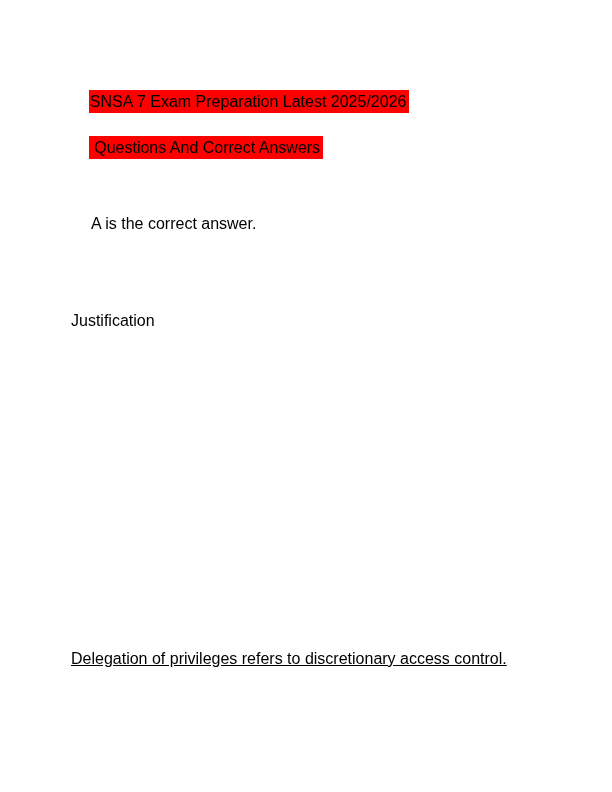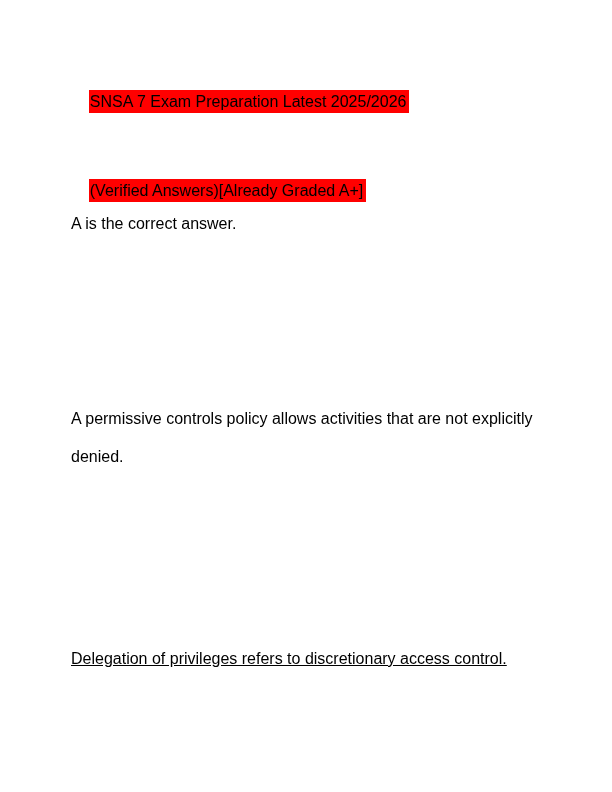--- a/index.html
+++ b/index.html
@@ -30,44 +30,44 @@
     padding: 0 3px 0 1px;
     white-space: pre;
   }
   .body-para {
     position: absolute;
     left: 71px;
     width: 470px;
     line-height: 38px;
     color: #000000;
   }
-  .p-answer        { top: 205px; }
+  .p-answer        { top: 205px; margin-left: 20px; }
   .p-justification { top: 302px; }
   .p-permissive    { top: 400px; }
   .p-config        { top: 538px; }
   .p-delegation    { top: 640px; text-decoration: underline; }
   .t-line1 { top: 72px; }
   .t-line2 { top: 118px; }
   .t-line3 { top: 161px; }
 </style>
 </head>
 <body>
 
 <div class="page">
 
   <div class="title-line t-line1">
     <span class="hl">SNSA 7 Exam Preparation Latest 2025/2026</span>
   </div>
 
+  <div class="title-line t-line2">
+    <span class="hl"> Questions And Correct Answers</span>
+  </div>
 
-  <div class="title-line t-line3">
-    <span class="hl">(Verified Answers)[Already Graded A+]</span>
-  </div>
 
   <div class="body-para p-answer">A is the correct answer.</div>
 
+  <div class="body-para p-justification">Justification</div>
 
-  <div class="body-para p-permissive">A permissive controls policy allows activities that are not explicitly denied.</div>
 
 
   <div class="body-para p-delegation">Delegation of privileges refers to discretionary access control.</div>
 
 </div>
 
 </body></html>

